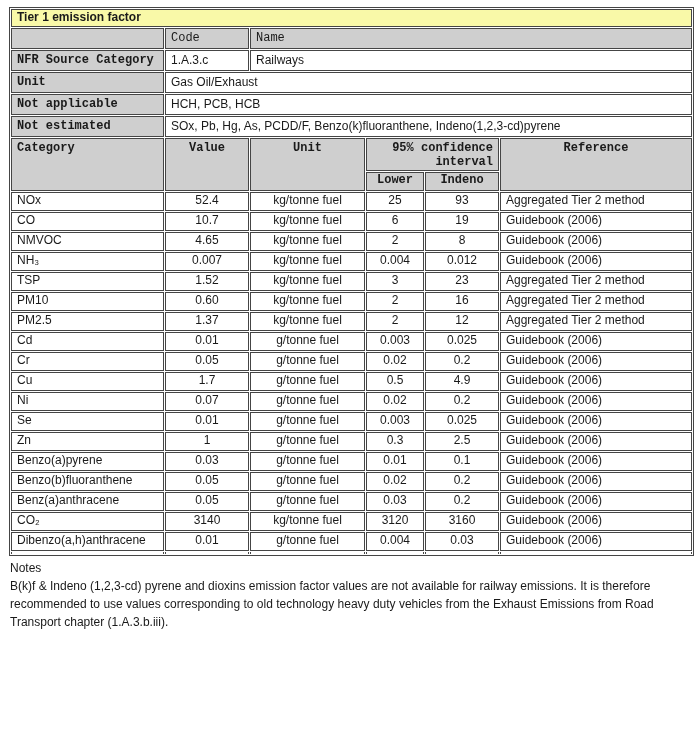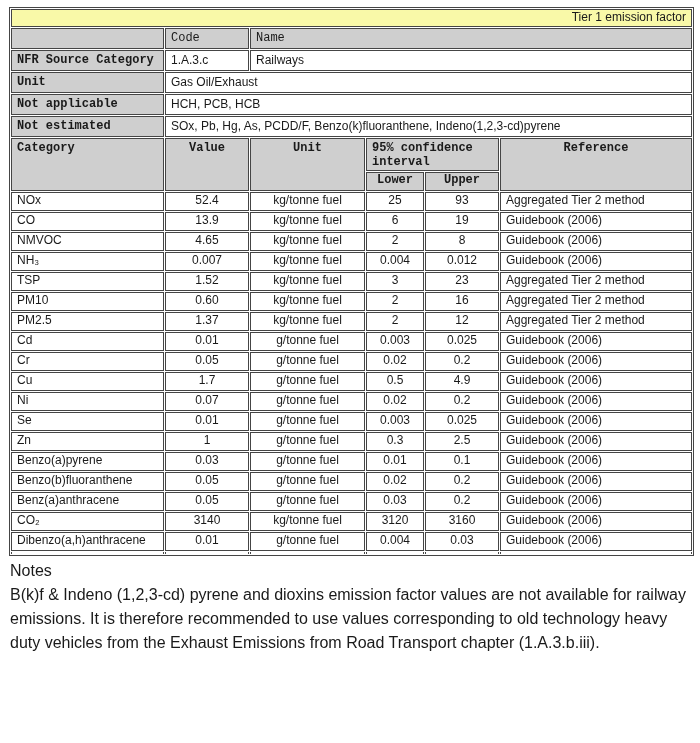--- a/index.html
+++ b/index.html
@@ -38,43 +38,43 @@
     font-size:12px;
     line-height:1.15;
     padding:0 5px;
     height:21px;
     vertical-align:middle;
     overflow:hidden;
     white-space:nowrap;
   }
   tr.banner td{
     background:var(--banner-bg);
-    text-align:right;
-    font-weight:normal;
+    text-align:left;
+    font-weight:bold;
     height:18px;
     margin-top:48px;
   }
   td.gray{background:var(--header-bg);font-family:Liberation Mono, monospace;}
   td.label{font-weight:bold;}
   td.center{text-align:center;}
   td.top{vertical-align:top;padding-top:3px;}
   tr.hdr1 td{height:26px;}
-  tr.hdr1 td.ci{white-space:normal;text-align:left;line-height:1.2;padding-top:2px;vertical-align:top;margin-top:36px;}
+  tr.hdr1 td.ci{white-space:normal;text-align:right;line-height:1.2;padding-top:2px;vertical-align:top;margin-top:36px;}
   tr.hdr2 td{height:19px;}
   tr.data td{height:19px;}
   tr.stub td{
     border:none;
     border-left:1px solid var(--border);
     border-right:1px solid var(--border);
     height:2px;
     padding:0;
   }
 
   
-  .notes{margin:3px 0 0 10px;width:678px;font-size:16px;line-height:1.5;}
+  .notes{margin:3px 0 0 10px;width:678px;font-size:12px;line-height:1.5;}
   .notes div{margin:0;}
 </style>
 </head>
 <body>
 
 <div class="page">
 
 
   <table>
     <colgroup>
@@ -113,33 +113,33 @@
       </tr>
       <tr class="hdr1">
         <td rowspan="2" class="gray label top">Category</td>
         <td rowspan="2" class="gray label center top">Value</td>
         <td rowspan="2" class="gray label center top">Unit</td>
         <td colspan="2" class="gray label ci">95% confidence interval</td>
         <td rowspan="2" class="gray label center top">Reference</td>
       </tr>
       <tr class="hdr2">
         <td class="gray label center">Lower</td>
-        <td class="gray label center">Upper</td>
+        <td class="gray label center">Indeno</td>
       </tr>
       <tr class="data">
       <td>NOx</td>
       <td class="center">52.4</td>
       <td class="center">kg/tonne fuel</td>
       <td class="center">25</td>
       <td class="center">93</td>
       <td>Aggregated Tier 2 method</td>
     </tr>
         <tr class="data">
       <td>CO</td>
-      <td class="center">13.9</td>
+      <td class="center">10.7</td>
       <td class="center">kg/tonne fuel</td>
       <td class="center">6</td>
       <td class="center">19</td>
       <td>Guidebook (2006)</td>
     </tr>
         <tr class="data">
       <td>NMVOC</td>
       <td class="center">4.65</td>
       <td class="center">kg/tonne fuel</td>
       <td class="center">2</td>

